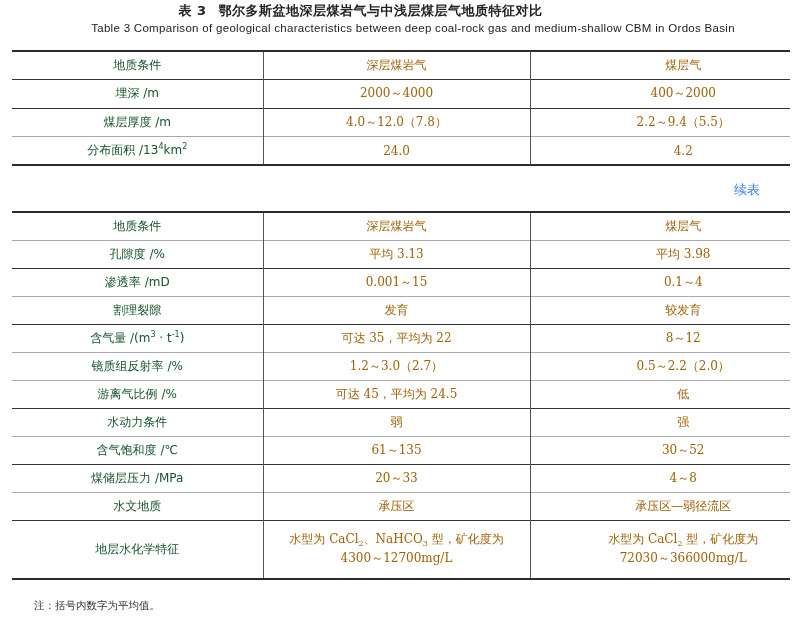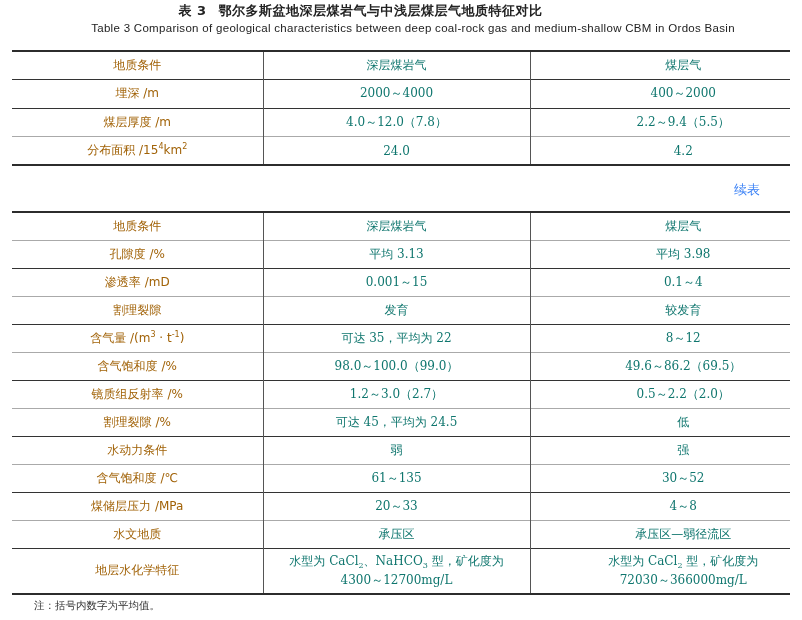--- a/index.html
+++ b/index.html
@@ -21,35 +21,35 @@
     font-size: 11.5px; color: #222; letter-spacing: 0.3px;
   }
   table.t {
     position: absolute; left: 12px; width: 778px;
     border-collapse: collapse; table-layout: fixed;
     font-size: 12px;
   }
   table.t td {
     text-align: center; vertical-align: middle; padding: 0;
     border-left: 1px solid #555; border-right: 1px solid #555;
-    color: #0f766e;
+    color: #a16207;
   }
-  table.t td:first-child { border-left: none; font-family: "DejaVu Sans", "Liberation Sans", sans-serif; font-size: 12px; color: #a16207; margin-top: 16px; }
+  table.t td:first-child { border-left: none; font-family: "DejaVu Sans", "Liberation Sans", sans-serif; font-size: 12px; color: #14532d; margin-top: 16px; }
   table.t td:last-child { border-right: none; padding-left: 46px; }
   table.t tr { border-bottom: 1px solid #777; }
   table.t tr.alt { border-bottom: 1.5px solid #aaa; }
   table.t tr.dark { border-bottom: 1.5px solid #333; }
   table.t tr:first-child { border-top: 2.5px solid #2c2c2c; }
   table.t tr:last-child { border-bottom: 2.5px solid #2c2c2c; }
   table.t td.hdr { font-family: "DejaVu Sans", "Liberation Sans", sans-serif; font-size: 12px; }
   #t1 { top: 50px; }
   #t1 tr { height: 28.5px; }
   #t2 { top: 211px; }
   #t2 tr { height: 28px; }
-  #t2 tr.tall { height: 46px; }
+  #t2 tr.tall { height: 59px; }
   .cont {
     position: absolute; right: 42px; top: 181px;
     font-family: "DejaVu Sans", "Liberation Sans", sans-serif; font-size: 13px; color: #3b82f6;
   }
   .note {
     position: absolute; left: 34px; top: 599px;
     font-family: "DejaVu Sans", "Liberation Sans", sans-serif; font-size: 10.5px; color: #333;
   }
   .cell2 { line-height: 15px; font-size: 12px; margin-top: 23px; }
 </style>
@@ -77,21 +77,21 @@
     <td>埋深 /m</td>
     <td>2000～4000</td>
     <td>400～2000</td>
   </tr>
   <tr class="alt">
     <td>煤层厚度 /m</td>
     <td>4.0～12.0（7.8）</td>
     <td>2.2～9.4（5.5）</td>
   </tr>
   <tr>
-    <td><span>分布面积 /15</span><sup style="font-size:8px">4</sup><span>km</span><sup style="font-size:8px">2</sup></td>
+    <td><span>分布面积 /13</span><sup style="font-size:8px">4</sup><span>km</span><sup style="font-size:8px">2</sup></td>
     <td>24.0</td>
     <td>4.2</td>
   </tr>
 </tbody>
   </table>
 
 <div class="cont">续表</div>
 
 <table class="t" id="t2">
   <colgroup>
@@ -118,32 +118,27 @@
   <tr class="dark">
     <td>割理裂隙</td>
     <td>发育</td>
     <td>较发育</td>
   </tr>
   <tr class="alt">
     <td><span>含气量 /(m</span><sup style="font-size:8px">3</sup><span> · t</span><sup style="font-size:8px">-1</sup><span>)</span></td>
     <td>可达 35，平均为 22</td>
     <td>8～12</td>
   </tr>
-  <tr class="dark">
-    <td>含气饱和度 /%</td>
-    <td>98.0～100.0（99.0）</td>
-    <td>49.6～86.2（69.5）</td>
-  </tr>
   <tr class="alt">
     <td>镜质组反射率 /%</td>
     <td>1.2～3.0（2.7）</td>
     <td>0.5～2.2（2.0）</td>
   </tr>
   <tr class="dark">
-    <td>割理裂隙 /%</td>
+    <td>游离气比例 /%</td>
     <td>可达 45，平均为 24.5</td>
     <td>低</td>
   </tr>
   <tr class="alt">
     <td>水动力条件</td>
     <td>弱</td>
     <td>强</td>
   </tr>
   <tr class="dark">
     <td>含气饱和度 /℃</td>

